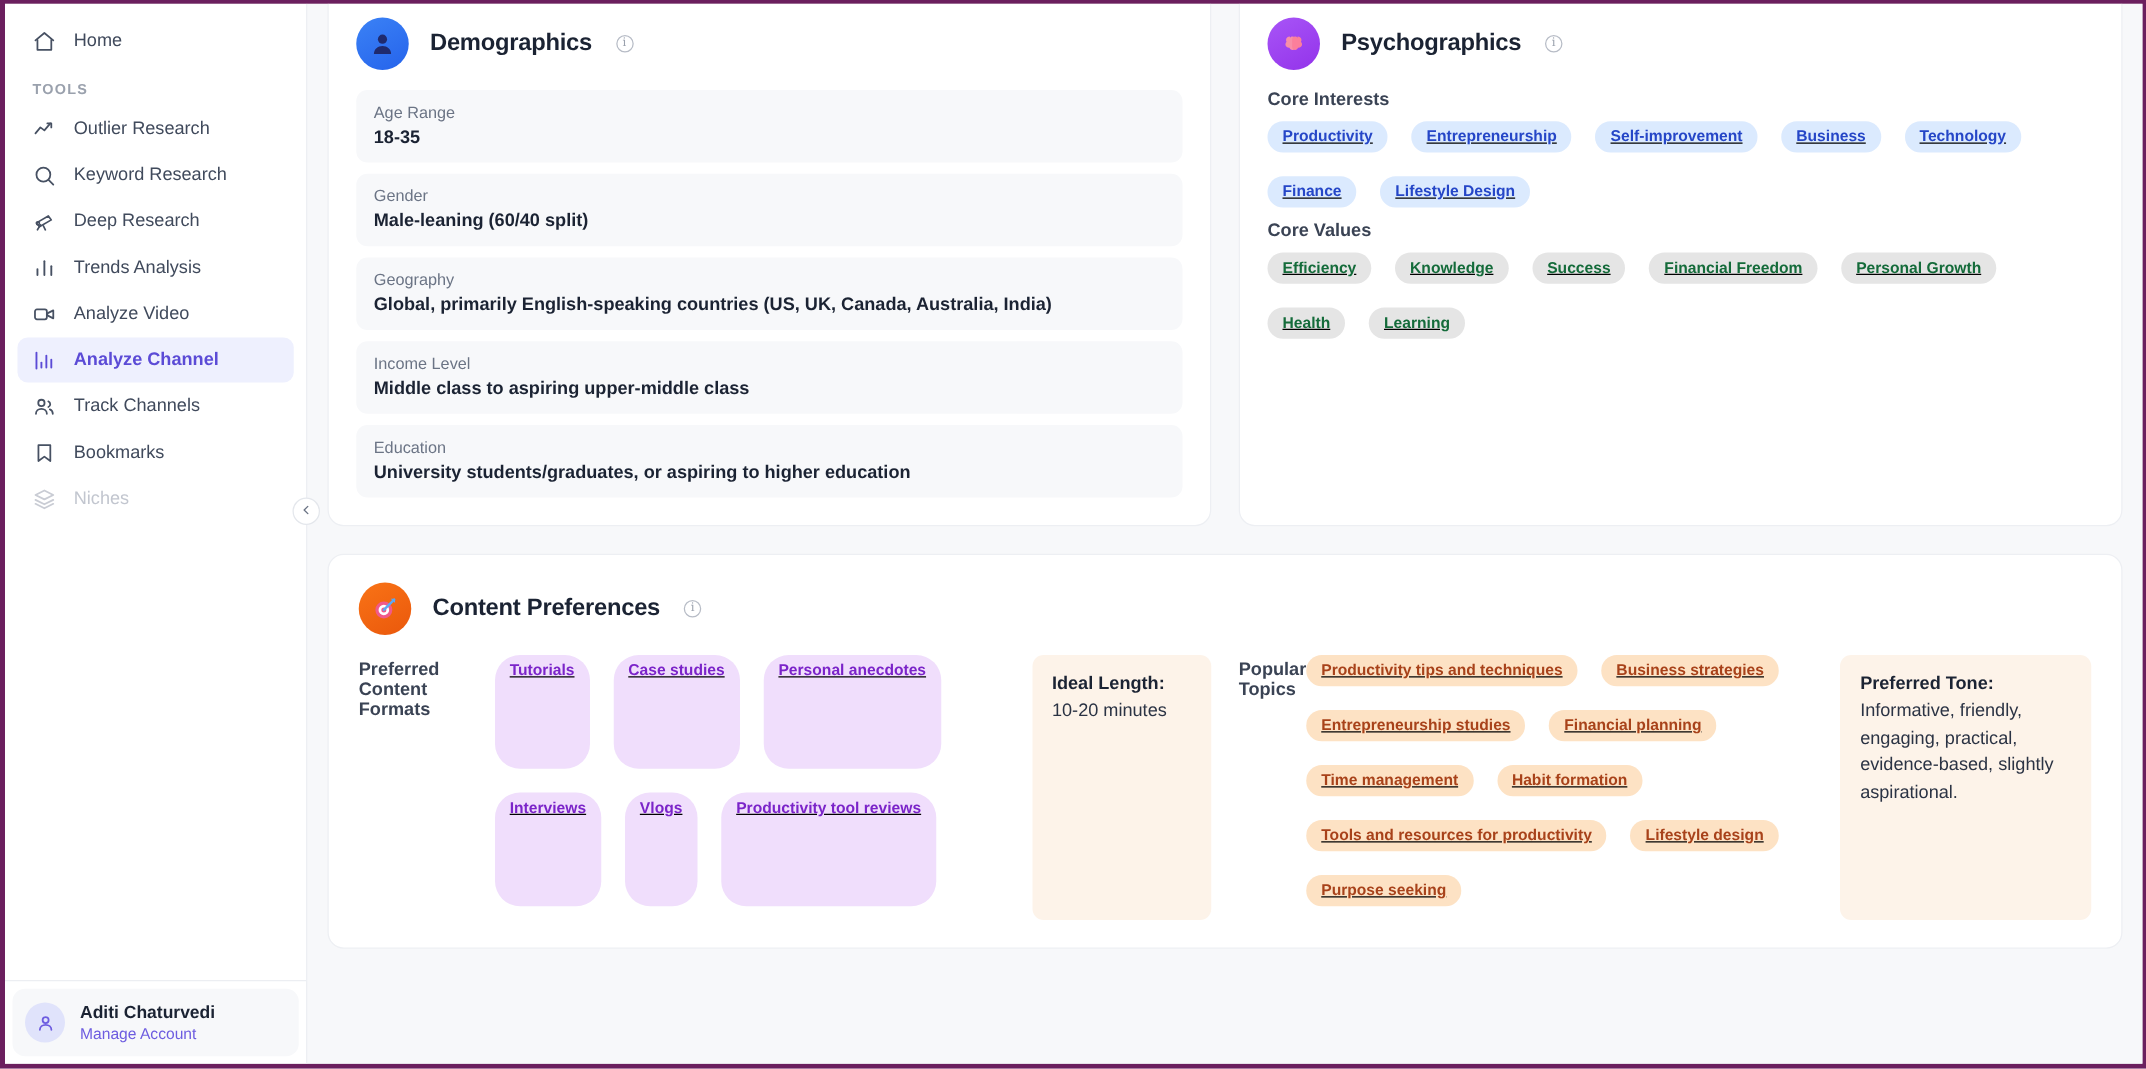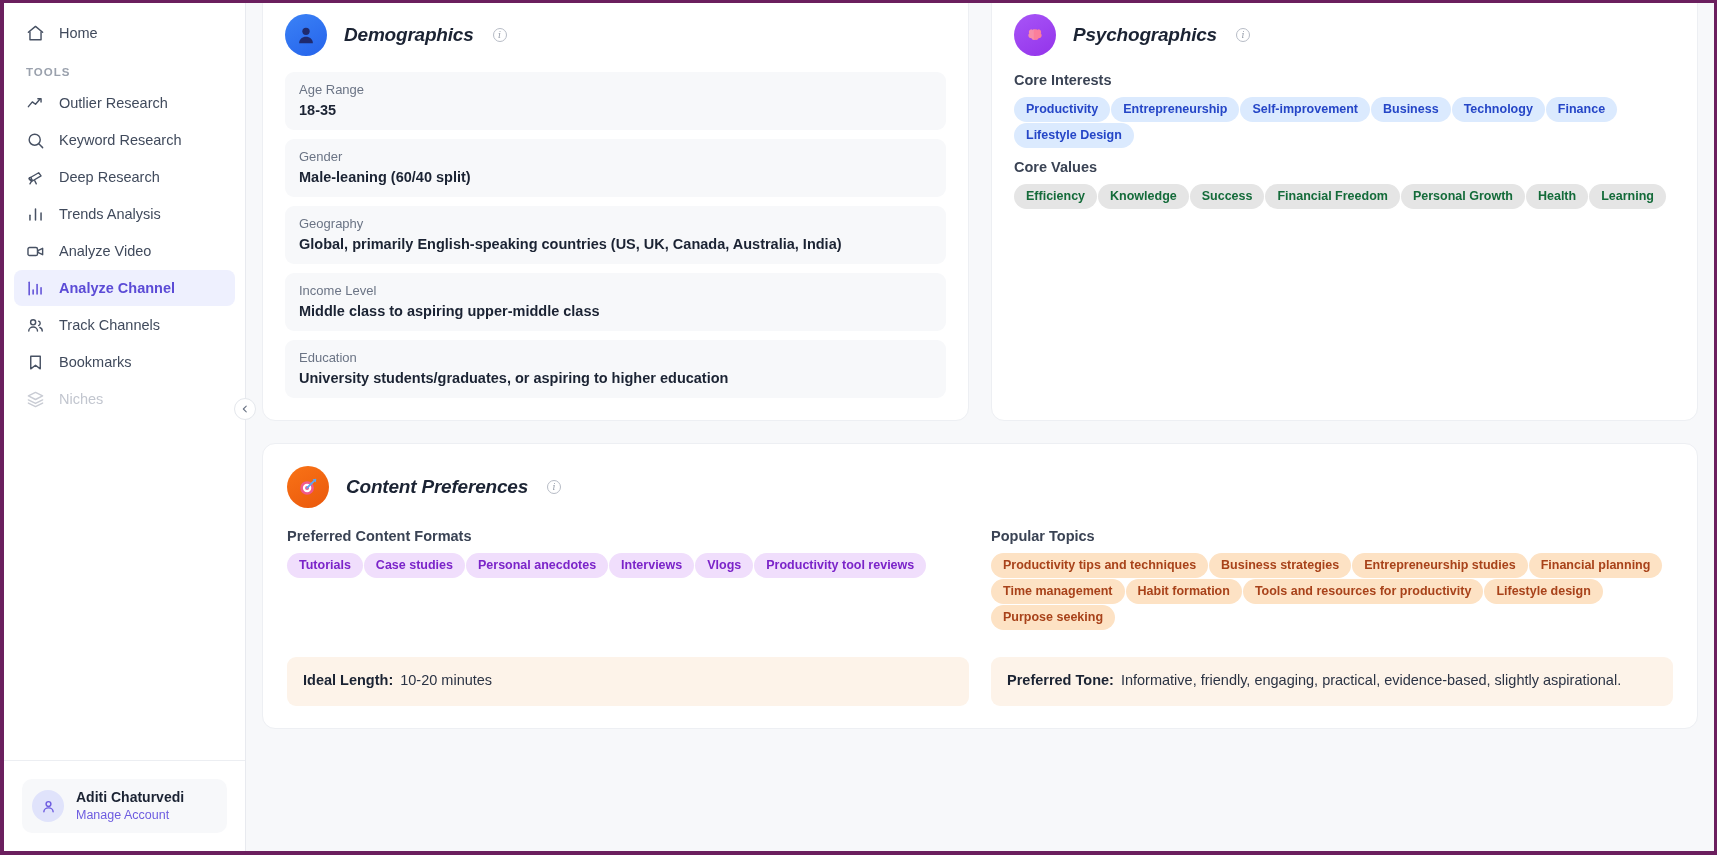--- a/index.html
+++ b/index.html
@@ -67,21 +67,21 @@
   .nav-item.disabled { color: #c2c6cf; }
   .nav-item.disabled .ic svg { stroke: #c9ccd4; }
   .nav-section {
     font-size: 11.5px;
     letter-spacing: 1.0px;
     color: #9aa1ad;
     font-weight: 600;
     padding: 14px 12px 7px 12px;
   }
 
-  .sidebar-footer { border-top: 1px solid #eceef2; padding: 18px; }
+  .sidebar-footer { border-top: 1px solid #eceef2; padding: 6px; }
   .acct {
     display: flex; align-items: center; gap: 12px;
     background: #f7f8fa; border-radius: 10px; padding: 9px 10px;
   }
   .acct-avatar {
     width: 32px; height: 32px; flex: 0 0 32px; border-radius: 50%;
     background: #e0e3fb; display: flex; align-items: center; justify-content: center;
   }
   .acct-name { font-size: 14px; font-weight: 700; color: #1b2333; line-height: 1.35; }
   .acct-link { font-size: 12.5px; color: #6d5ce0; line-height: 1.35; }
@@ -114,21 +114,21 @@
   .card {
     background: #ffffff;
     border: 1px solid #edeff3;
     border-radius: 13px;
     flex: 1 1 0;
     min-width: 0;
     padding: 20px 22px 22px 22px;
   }
   .card.top { margin-top: -12px; padding-top: 22px; }
 
-  .card-head { display: flex; align-items: center; gap: 17px; margin-bottom: 16px; font-style: italic; }
+  .card-head { display: flex; align-items: center; gap: 17px; margin-bottom: 16px; }
   .badge-ic {
     width: 42px; height: 42px; border-radius: 50%;
     display: flex; align-items: center; justify-content: center;
     font-size: 20px; line-height: 1;
     flex: 0 0 42px;
   }
   .badge-blue { background: linear-gradient(150deg,#3b82f6,#2563eb); }
   .badge-purple { background: linear-gradient(150deg,#a855f7,#9333ea); }
   .badge-orange { background: linear-gradient(150deg,#f97316,#ea580c); }
   .card-title { font-size: 19px; font-weight: 700; color: #1b2333; letter-spacing: -0.2px; }
@@ -146,21 +146,21 @@
     background: #f7f8fa;
     border-radius: 9px;
     padding: 10px 14px 12px 14px;
     margin-bottom: 9px;
   }
   .dfield-label { font-size: 13px; color: #6b7485; margin-bottom: 5px; }
   .dfield-value { font-size: 14.5px; color: #1b2333; font-weight: 700; }
 
   
   .sub-label { font-size: 14.5px; color: #3a4354; font-weight: 600; margin: 4px 0 9px 0; }
-  .tagrow { display: flex; flex-wrap: wrap; gap: 1px; margin-bottom: 11px; }
+  .tagrow { display: flex; flex-wrap: wrap; gap: 19px; margin-bottom: 11px; text-decoration: underline; }
   .tag {
     border-radius: 20px;
     padding: 5px 12px 6px 12px;
     font-size: 12.5px;
     font-weight: 600;
     white-space: nowrap;
     cursor: default;
   }
   .tag-blue   { background: #dbeafe; color: #2546c7; }
   .tag-green  { background: #e5e5e5; color: #146b3a; }
@@ -175,21 +175,21 @@
     color: #2b3344;
   }
   .note-purple { background: #f8f1fd; }
   .note-orange { background: #fdf3e9; }
   .note b { font-weight: 700; color: #1b2333; }
   .note .sp { display: inline-block; width: 7px; }
 
   
   .card-bottom { margin-top: 22px; padding: 22px 24px 22px 24px; }
   .cp-cols { display: flex; gap: 22px; }
-  .cp-col { flex: 1 1 0; min-width: 0; display: flex; flex-direction: column; }
+  .cp-col { flex: 1 1 0; min-width: 0; display: flex; flex-direction: row; }
   .cp-spacer { flex: 1 1 auto; min-height: 16px; }
 </style>
 </head>
 <body>
 
 <div id="app">
 
   <aside class="sidebar">
 
 

